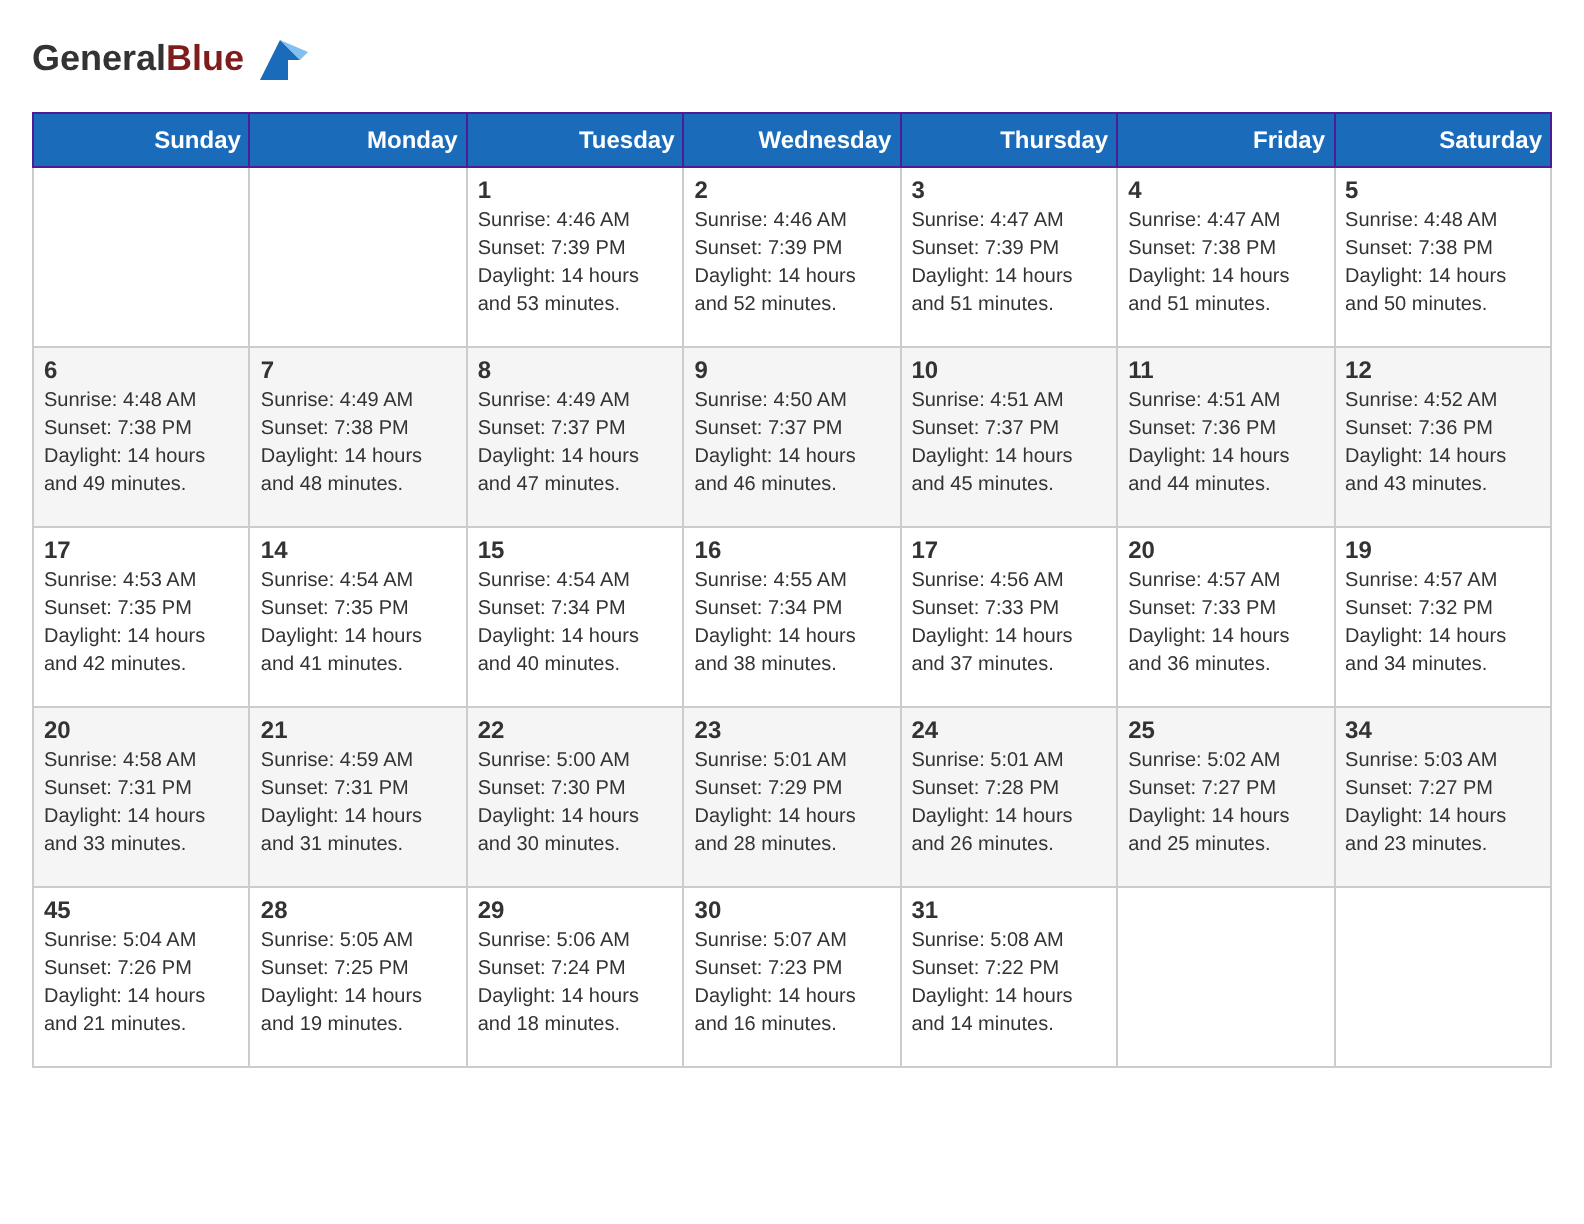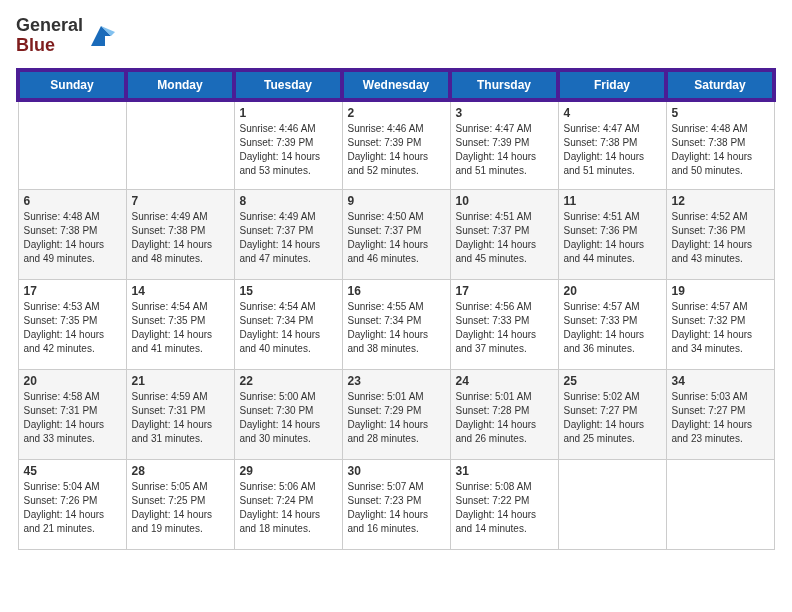--- a/index.html
+++ b/index.html
@@ -15,21 +15,21 @@
       justify-content: space-between;
       align-items: flex-start;
       margin-bottom: 12px;
     }
     .logo {
       display: flex;
       align-items: center;
     }
     .logo-text {
       display: flex;
-      flex-direction: column;
+      flex-direction: row;
       line-height: 1.1;
     }
     .logo-general {
       font-size: 18px;
       font-weight: bold;
       color: #333;
     }
     .logo-blue {
       font-size: 18px;
       font-weight: bold;
@@ -56,22 +56,22 @@
       width: 100%;
       border-collapse: collapse;
       table-layout: fixed;
     }
     thead tr th {
       background-color: #1a6bba;
       color: #fff;
       font-size: 12px;
       font-weight: bold;
       padding: 6px 4px;
-      text-align: center;
-      border: 4px solid #4c1d95;
+      text-align: right;
+      border: 1px solid #4c1d95;
     }
     tbody tr td {
       border: 1px solid #ccc;
       vertical-align: top;
       padding: 4px 5px;
       font-size: 10px;
       color: #333;
       min-height: 80px;
       height: 90px;
     }

